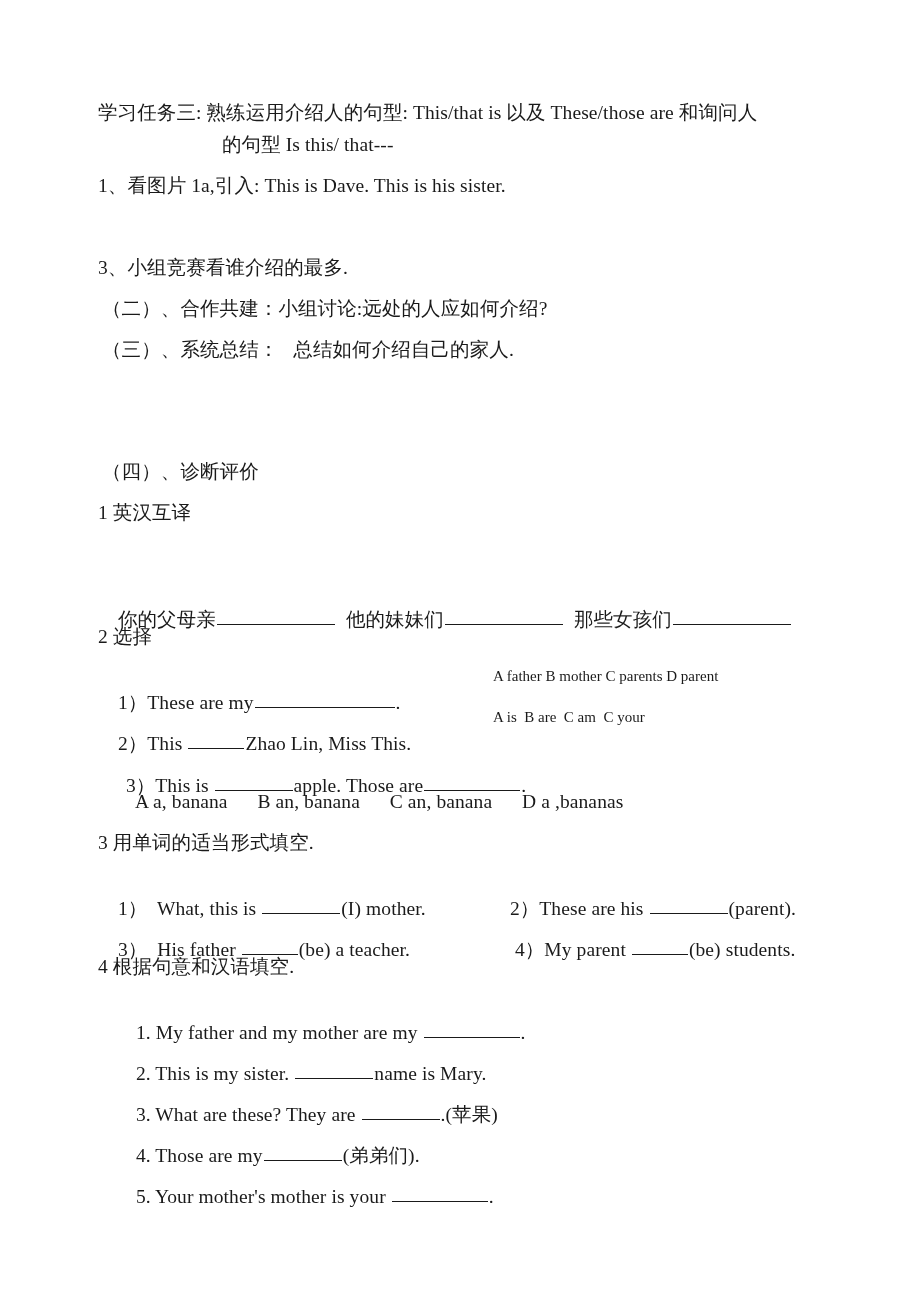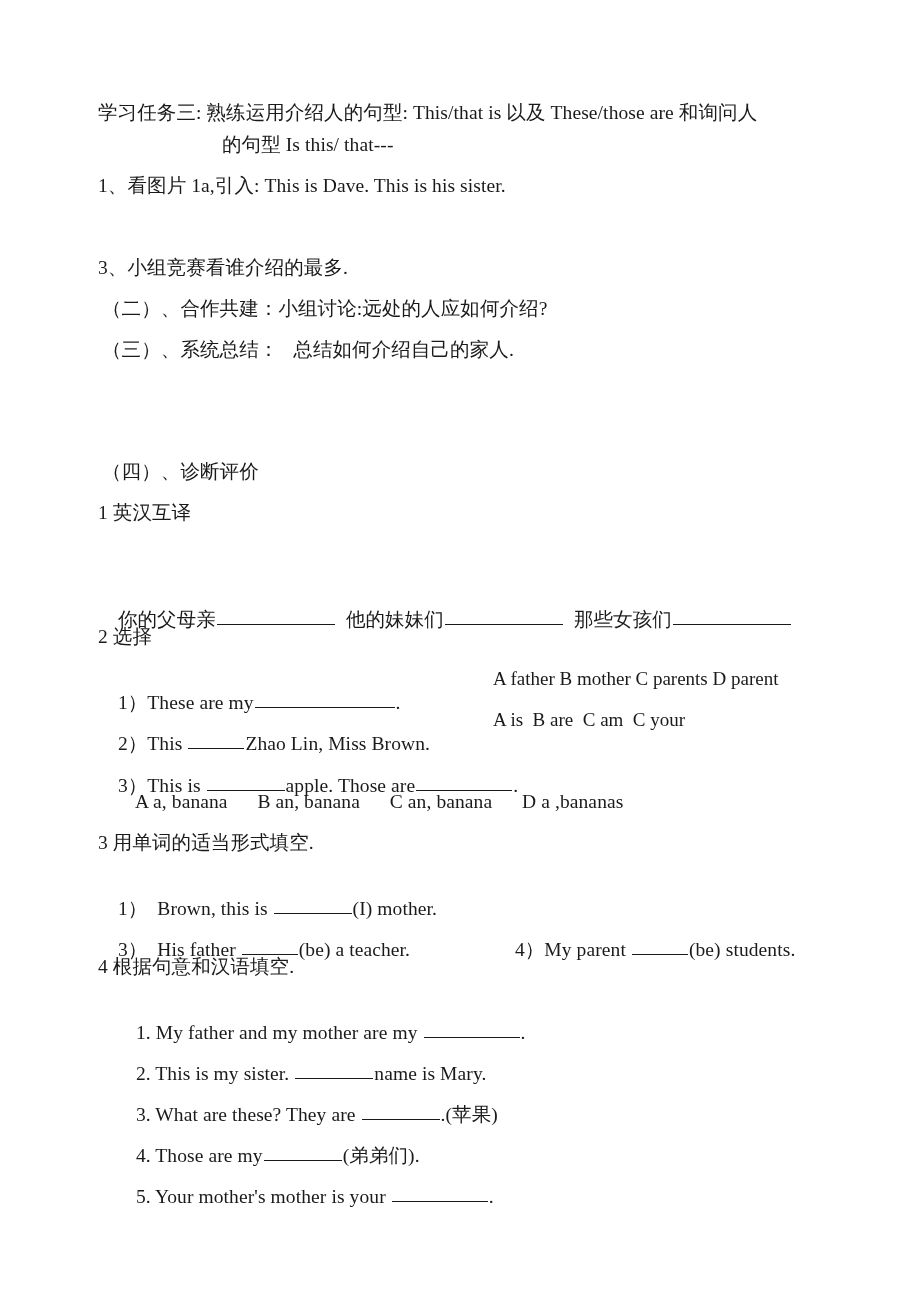--- a/index.html
+++ b/index.html
@@ -35,21 +35,21 @@
     border-bottom: 1px solid #1a1a1a;
     vertical-align: baseline;
     height: 0.95em;
     margin: 0 1px;
   }
   .b-sm { width: 56px; }
   .b-md { width: 78px; }
   .b-lg { width: 96px; }
   .b-xl { width: 118px; }
   .b-xxl { width: 140px; }
-  .opts { position: absolute; white-space: pre; font-size: 19px; line-height: 1; }
+  .opts { position: absolute; white-space: pre; font-size: 15px; line-height: 1; }
 </style>
 </head>
 <body>
 
 <div class="page">
 
   <div class="line mix" style="left:98px; top:103px;">学习任务三: 熟练运用介绍人的句型: This/that is 以及 These/those are 和询问人</div>
   <div class="line mix" style="left:222px; top:135px;">的句型 Is this/ that---</div>
 
   <div class="line mix" style="left:98px; top:176px;">1、看图片 1a,引入: This is Dave. This is his sister.</div>
@@ -68,33 +68,36 @@
   </div>
 
   <div class="line mix" style="left:98px; top:627px;">2 选择</div>
 
   <div class="line mix" style="left:98px; top:669px;">
     <span>1）</span><span>These are my</span><span class="blank b-xxl"></span><span>.</span>
   </div>
   <div class="opts" style="left:493px; top:669px;">A father B mother C parents D parent</div>
 
   <div class="line mix" style="left:98px; top:710px;">
-    <span>2）</span><span>This </span><span class="blank b-sm"></span><span>Zhao Lin, Miss Brown.</span>
+    <span>2）</span><span>This </span><span class="blank b-sm"></span><span>Zhao Lin, Miss This.</span>
   </div>
   <div class="opts" style="left:493px; top:710px;">A is  B are  C am  C your</div>
 
-  <div class="line mix" style="left:98px; top:752px;font-family:Liberation Serif, serif;">
+  <div class="line mix" style="left:106px; top:752px;font-family:Liberation Serif, serif;">
     <span>3）</span><span>This is </span><span class="blank b-md"></span><span>apple. Those are</span><span class="blank b-lg"></span><span>.</span>
   </div>
   <div class="line mix" style="left:135px; top:792px;">A a, banana      B an, banana      C an, banana      D a ,bananas</div>
 
   <div class="line mix" style="left:98px; top:833px;">3 用单词的适当形式填空.</div>
 
   <div class="line mix" style="left:98px; top:875px;">
-    <span>1）</span><span>  Brown, this is </span><span class="blank b-md"></span><span>(I) mother.</span>
+    <span>1）</span><span>  What, this is </span><span class="blank b-md"></span><span>(I) mother.</span>
+  </div>
+  <div class="line mix" style="left:490px; top:875px;">
+    <span>2）</span><span>These are his </span><span class="blank b-md"></span><span>(parent).</span>
   </div>
 
   <div class="line mix" style="left:98px; top:916px;text-align:right;">
     <span>3）</span><span>  His father </span><span class="blank b-sm"></span><span>(be) a teacher.</span>
   </div>
   <div class="line mix" style="left:495px; top:916px;">
     <span>4）</span><span>My parent </span><span class="blank b-sm"></span><span>(be) students.</span>
   </div>
 
   <div class="line mix" style="left:98px; top:957px;">4 根据句意和汉语填空.</div>

